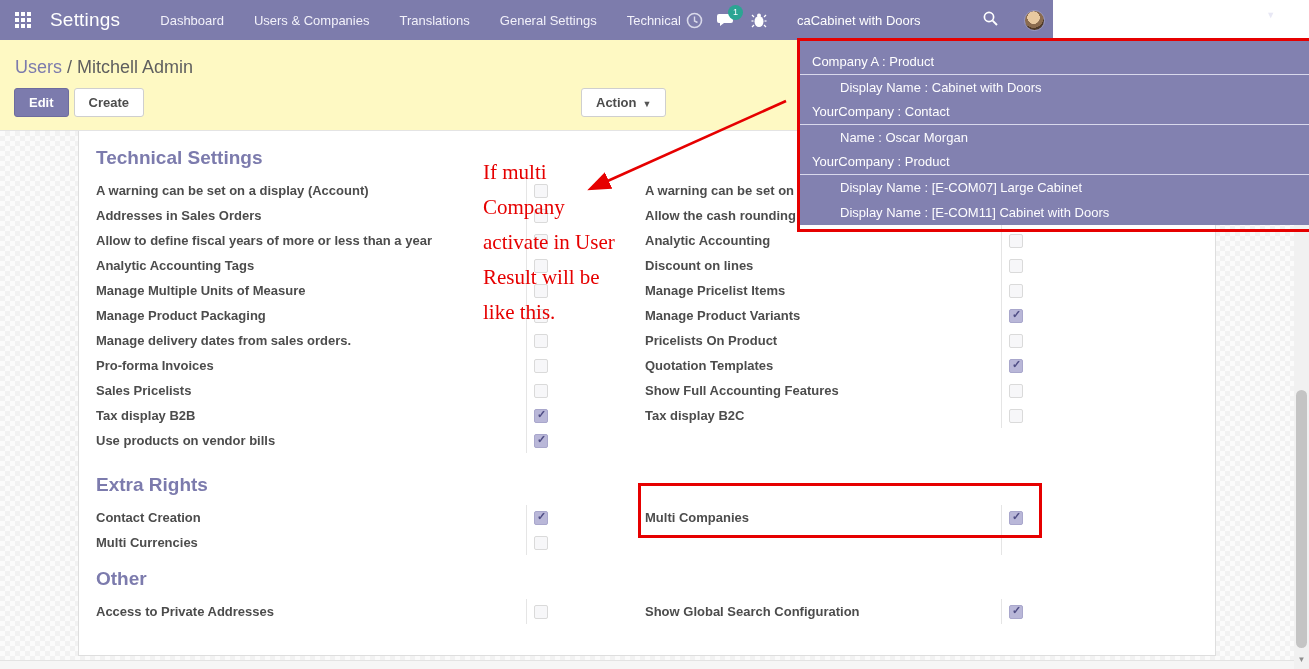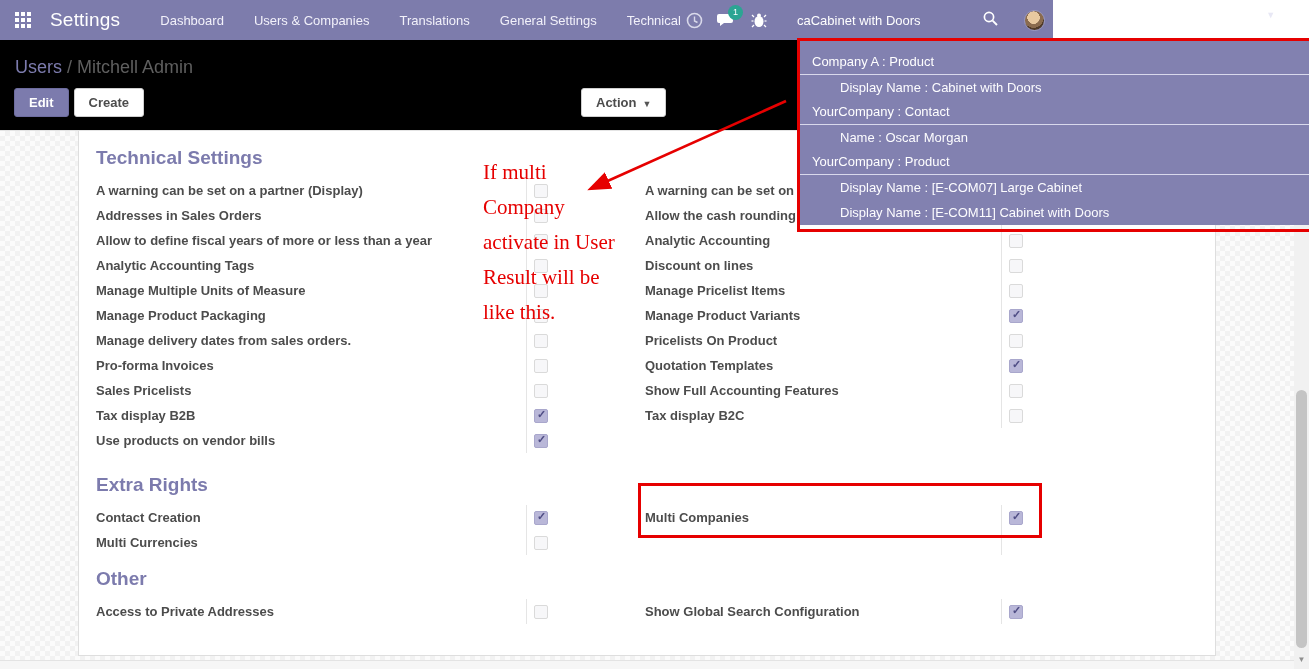--- a/index.html
+++ b/index.html
@@ -17,21 +17,21 @@
   .badge { position:absolute; top:5px; right:-6px; background:#2ba593; color:#fff; border-radius:50%; width:15px; height:15px; font-size:9px; line-height:15px; text-align:center; }
   .search-wrap { display:flex; align-items:center; margin-left:16px; }
   .search-input { width:178px; background:transparent; border:none; outline:none; color:#fff; font-size:13px; font-family:"Liberation Sans",sans-serif; }
   .mag { margin-left:8px; margin-right:26px; cursor:pointer; }
   .user-wrap { display:flex; align-items:flex-start; gap:7px; cursor:pointer; }
   .avatar { width:21px; height:21px; border-radius:50%; background:radial-gradient(circle at 45% 35%, #e8c9a0 0 38%, #8a6b4e 39% 62%, #4f3a28 63% 100%); border:1px solid #9b9ac0; }
   .user-name { font-size:13px; color:#fff; white-space:nowrap; }
   .caret { font-size:9px; color:#e8e8f5; margin-left:2px; }
 
   
-  .control-panel { position:absolute; left:0; top:40px; width:1309px; height:91px; background:#000000; border-bottom:1px solid #e4e4e4; z-index:2; }
+  .control-panel { position:absolute; left:0; top:40px; width:1309px; height:91px; background:#fef9c3; border-bottom:1px solid #e4e4e4; z-index:2; }
   .breadcrumb { position:absolute; left:15px; top:17px; font-size:18px; }
   .breadcrumb .bc-link { color:#7c7bad; text-decoration:none; cursor:pointer; }
   .breadcrumb .bc-sep, .breadcrumb .bc-cur { color:#5f5f5f; }
   .btn-row { position:absolute; left:14px; top:48px; display:flex; gap:5px; }
   .btn { font-size:13px; padding:6px 14px; border-radius:3px; cursor:pointer; border:1px solid transparent; font-family:"Liberation Sans",sans-serif;font-weight:bold; }
   .btn-primary { background:#7c7bad; color:#fff; border-color:#6d6c9e; }
   .btn-default { background:#fff; color:#4c4c4c; border-color:#cfcfcf; }
   .action-btn { position:absolute; left:581px; top:48px; }
   .action-btn .caret2 { font-size:9px; color:#555; margin-left:6px; }
 
@@ -153,21 +153,21 @@
     </div>
     <button class="btn btn-default action-btn"><span>Action</span><span class="caret2">▼</span></button>
   </div>
 
   <div class="content">
     <div class="sheet">
       <h2 class="section-title">Technical Settings</h2>
       <div class="rows">
         <div class="col">
             <div class="row">
-              <span class="lbl">A warning can be set on a partner (Display)</span>
+              <span class="lbl">A warning can be set on a display (Account)</span>
               <span class="cell">
                 <span class="cb"></span>
               </span>
             </div>
             <div class="row">
               <span class="lbl">Addresses in Sales Orders</span>
               <span class="cell">
                 <span class="cb"></span>
               </span>
             </div>

